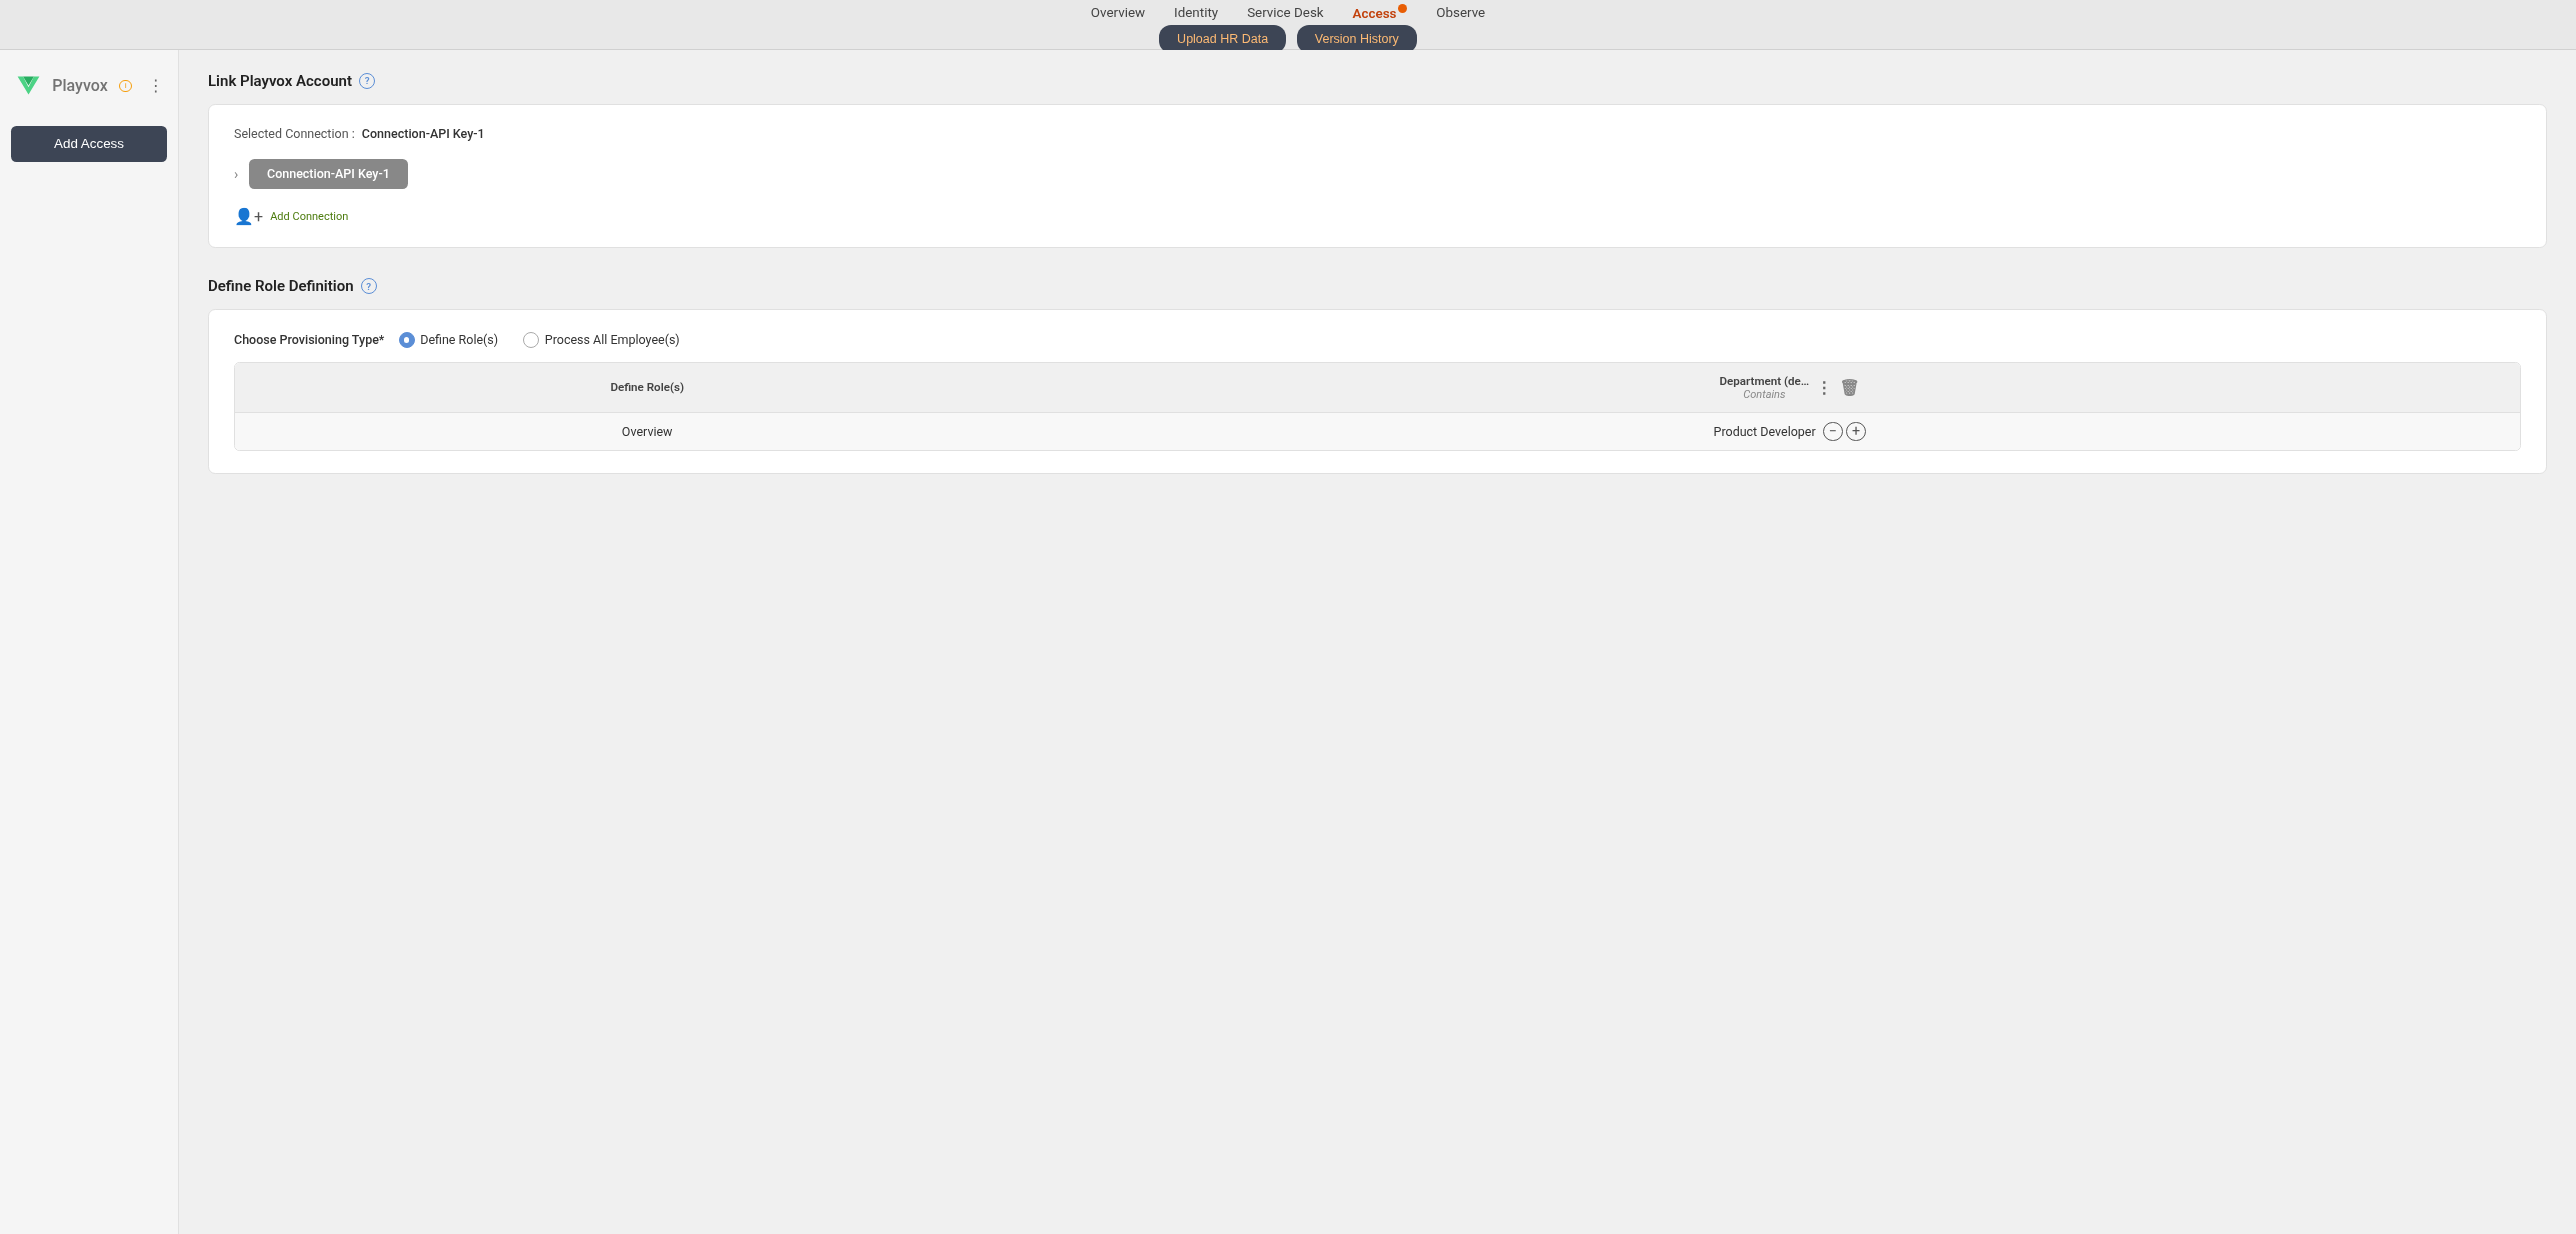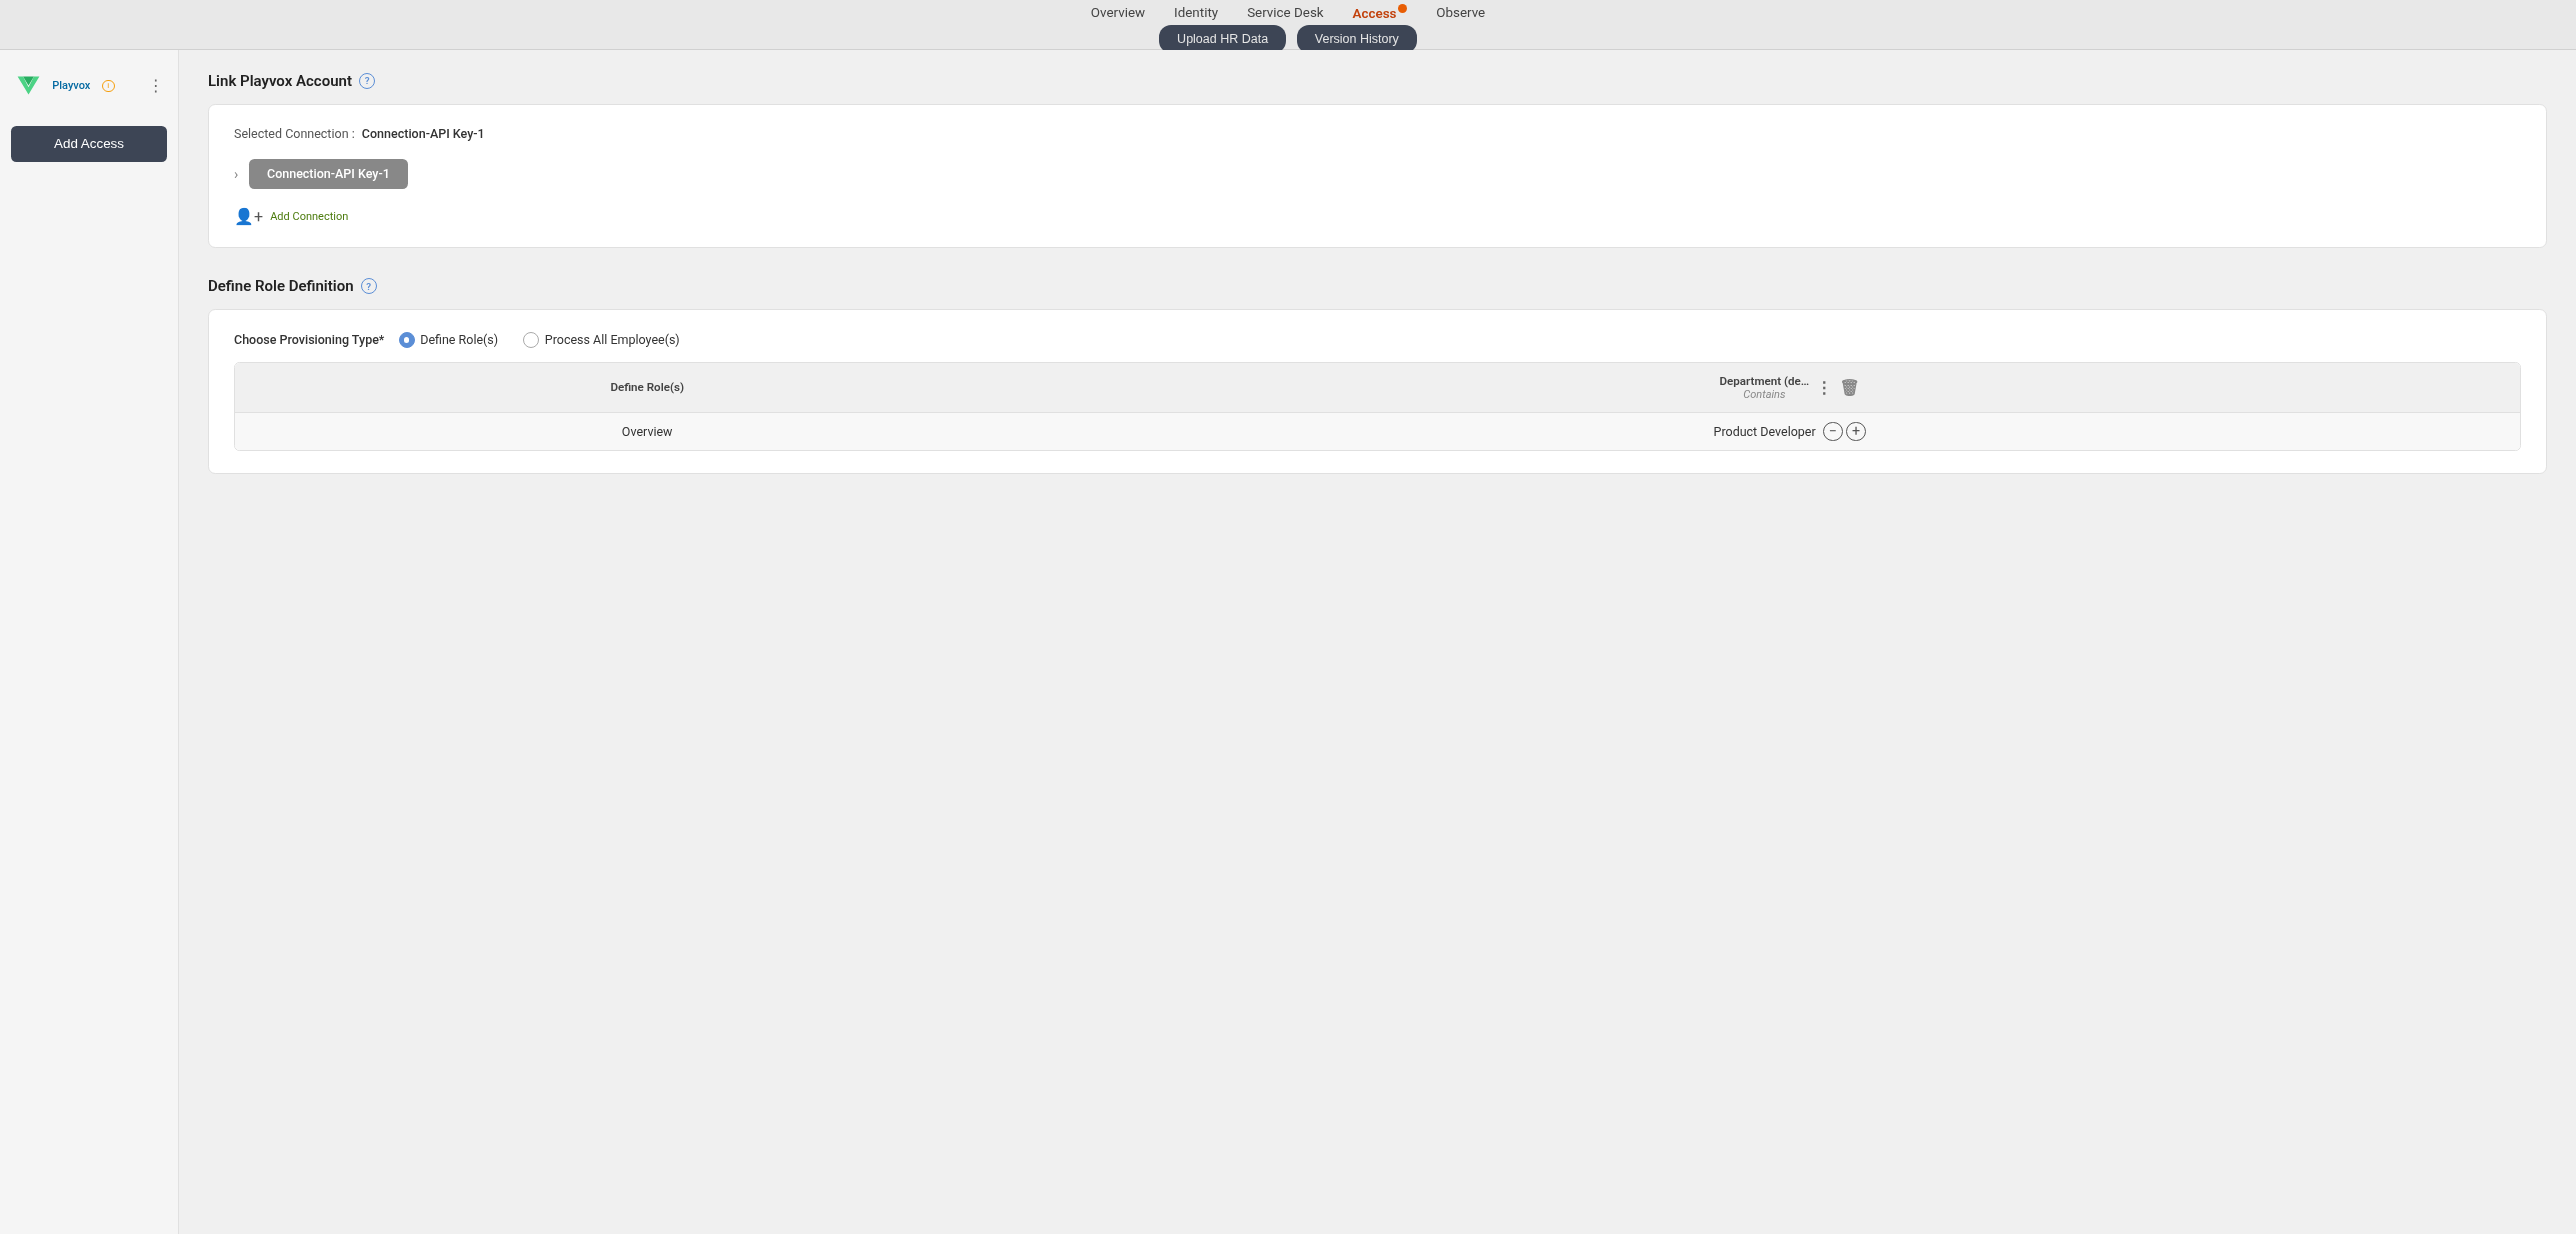--- a/index.html
+++ b/index.html
@@ -14,38 +14,38 @@
     }
     .nav-items { display: flex; align-items: center; gap: 29px; }
     .nav-item { font-size: 13.4px; color: #444; cursor: pointer; padding: 3.6px 0; }
     .nav-item.active { font-weight: 600; color: #c2410c; }
     .nav-item .badge {
       display: inline-block; width: 9px; height: 9px;
       background: #e85d04; border-radius: 50%; margin-left: 1.8px; vertical-align: super; font-size: 7.2px;
     }
     .nav-buttons { display: flex; gap: 10.7px; }
     .nav-btn {
-      background: #3d4555; color: #e5e5e5; border: none; border-radius: 12px;
+      background: #3d4555; color: #fdba74; border: none; border-radius: 12px;
       padding: 7.2px 18px; font-size: 12.5px; cursor: pointer; font-weight: 500;
     }
 
     
     .layout { display: flex; height: calc(100vh - 50px); }
 
     
     .sidebar {
       width: 179px; min-width: 179px; background: #f5f5f5;
       border-right: 0.9px solid #e0e0e0; padding: 14.3px 10.7px;
     }
     .sidebar-header {
       display: flex; align-items: center; justify-content: space-between;
       margin-bottom: 18px; padding: 7.2px 3.6px;
     }
     .sidebar-brand { display: flex; align-items: center; gap: 9px; }
-    .brand-name { font-size: 11px; font-weight: 500; color: #0369a1; }
+    .brand-name { font-size: 16px; font-weight: 500; color: #737373; }
     .brand-info-icon {
       display: inline-flex; align-items: center; justify-content: center;
       width: 12.5px; height: 12.5px; border-radius: 50%; border: 0.9px solid #f59e0b;
       color: #f59e0b; font-size: 8px; margin-left: 2.7px; cursor: pointer;
     }
     .more-icon { color: #666; cursor: pointer; font-size: 16px; }
     .add-access-btn {
       width: 100%; background: #3d4555; color: #fff; border: none;
       border-radius: 5.4px; padding: 10.7px 14.3px; font-size: 13.4px; font-weight: 500;
       cursor: pointer; text-align: center;

